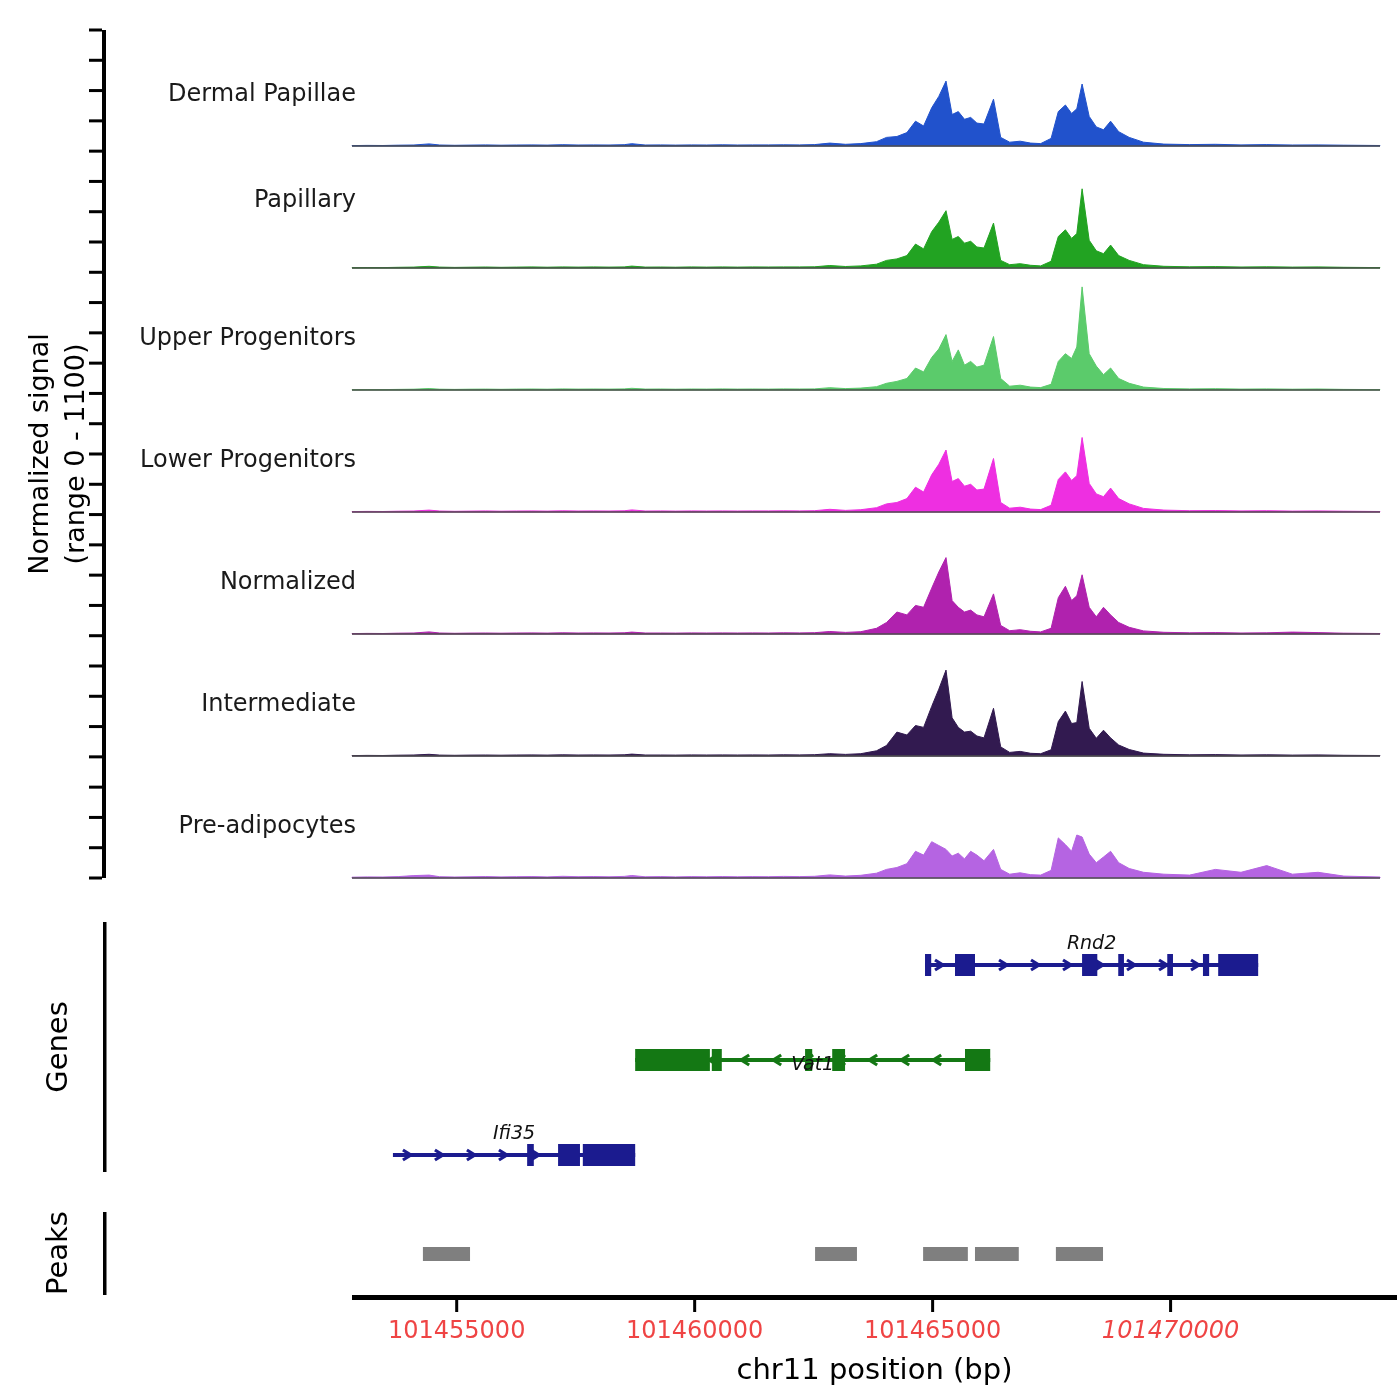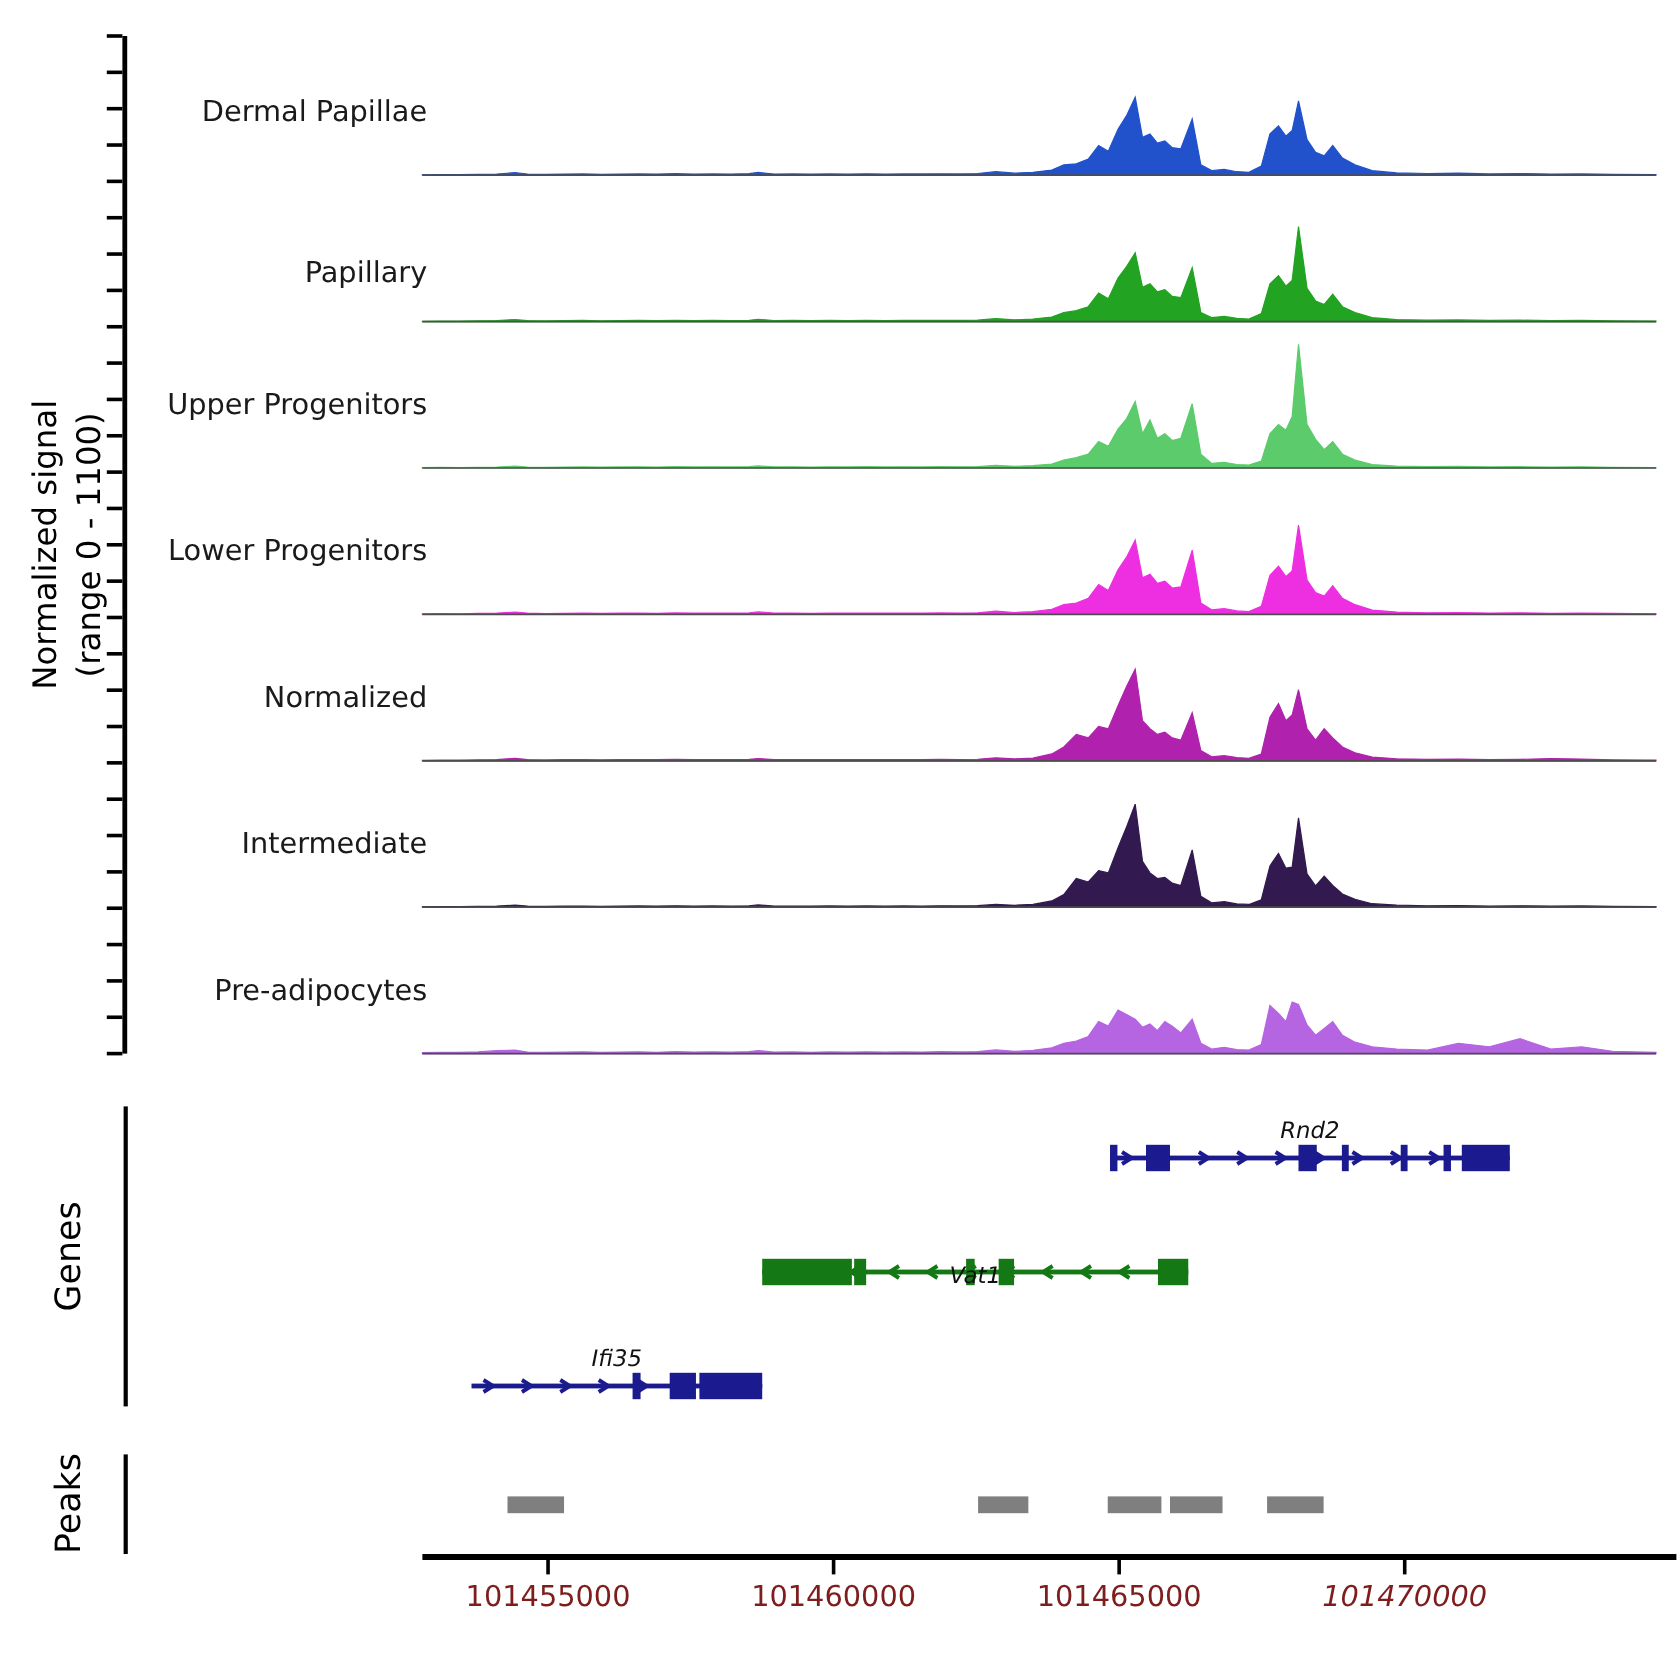--- a/index.html
+++ b/index.html
@@ -6,21 +6,21 @@
   #canvas{position:relative;width:1400px;height:1400px;background:#ffffff;overflow:hidden;
           font-family:"DejaVu Sans","Liberation Sans",sans-serif;}
   #plot-svg{position:absolute;left:0;top:0;}
   .vlabel{position:absolute;transform:translate(-50%,-50%) rotate(-90deg);white-space:nowrap;
           color:#000;font-size:29px;}
   #y-axis-label{position:absolute;transform:translate(-50%,-50%) rotate(-90deg);
           color:#000;font-size:27px;line-height:36px;text-align:center;white-space:nowrap;}
   .track-label{position:absolute;left:108px;width:248px;text-align:right;
           font-size:24px;line-height:30px;color:#1a1a1a;}
   .gene-label{position:absolute;transform:translateX(-50%);font-size:19px;color:#111;white-space:nowrap;font-style:italic;}
-  .xtick-label{position:absolute;transform:translateX(-50%);font-size:24px;color:#7f1d1d;white-space:nowrap;}
+  .xtick-label{position:absolute;transform:translateX(-50%);font-size:24px;color:#ef4444;white-space:nowrap;}
   #x-axis-title{position:absolute;left:352px;width:1045px;text-align:center;top:1352px;
           font-size:29px;color:#000;}
 </style>
 </head>
 <body>
 
 <div id="canvas">
   <svg id="plot-svg" width="1400" height="1400">
       <g>
         <rect x="102" y="30" width="4" height="848" fill="#000"></rect>
@@ -158,32 +158,33 @@
     <span>Normalized signal</span><br>
     <span>(range 0 - 1100)</span>
   </div>
 
   <div class="vlabel" style="left:57px;top:1047px;">Genes</div>
 
   <div class="vlabel" style="left:57px;top:1253px;">Peaks</div>
 
   <div id="track-labels">
       <div class="track-label" style="top: 78px;">Dermal Papillae</div>
-      <div class="track-label" style="top: 212px;">Papillary</div>
+      <div class="track-label" style="top: 184px;">Papillary</div>
       <div class="track-label" style="top: 322px;">Upper Progenitors</div>
       <div class="track-label" style="top: 444px;">Lower Progenitors</div>
       <div class="track-label" style="top: 566px;">Normalized</div>
       <div class="track-label" style="top: 688px;">Intermediate</div>
       <div class="track-label" style="top: 810px;">Pre-adipocytes</div>
     </div>
   <div id="gene-labels">
       <div class="gene-label" style="left: 1091.59px; top: 931px;">Rnd2</div>
       <div class="gene-label" style="left: 812.696px; top: 1052px;">Vat1</div>
       <div class="gene-label" style="left: 514.053px; top: 1121px;">Ifi35</div>
     </div>
   <div id="xtick-labels">
       <div class="xtick-label" style="left: 456.704px; top: 1316px;">101455000</div>
       <div class="xtick-label" style="left: 694.667px; top: 1316px;">101460000</div>
       <div class="xtick-label" style="left: 932.63px; top: 1316px;">101465000</div>
       <div class="xtick-label" style="left: 1170.59px; top: 1316px; font-style: italic;">101470000</div>
     </div>
 
+  <div id="x-axis-title">chr11 position (bp)</div>
 </div>
 
 </body></html>

